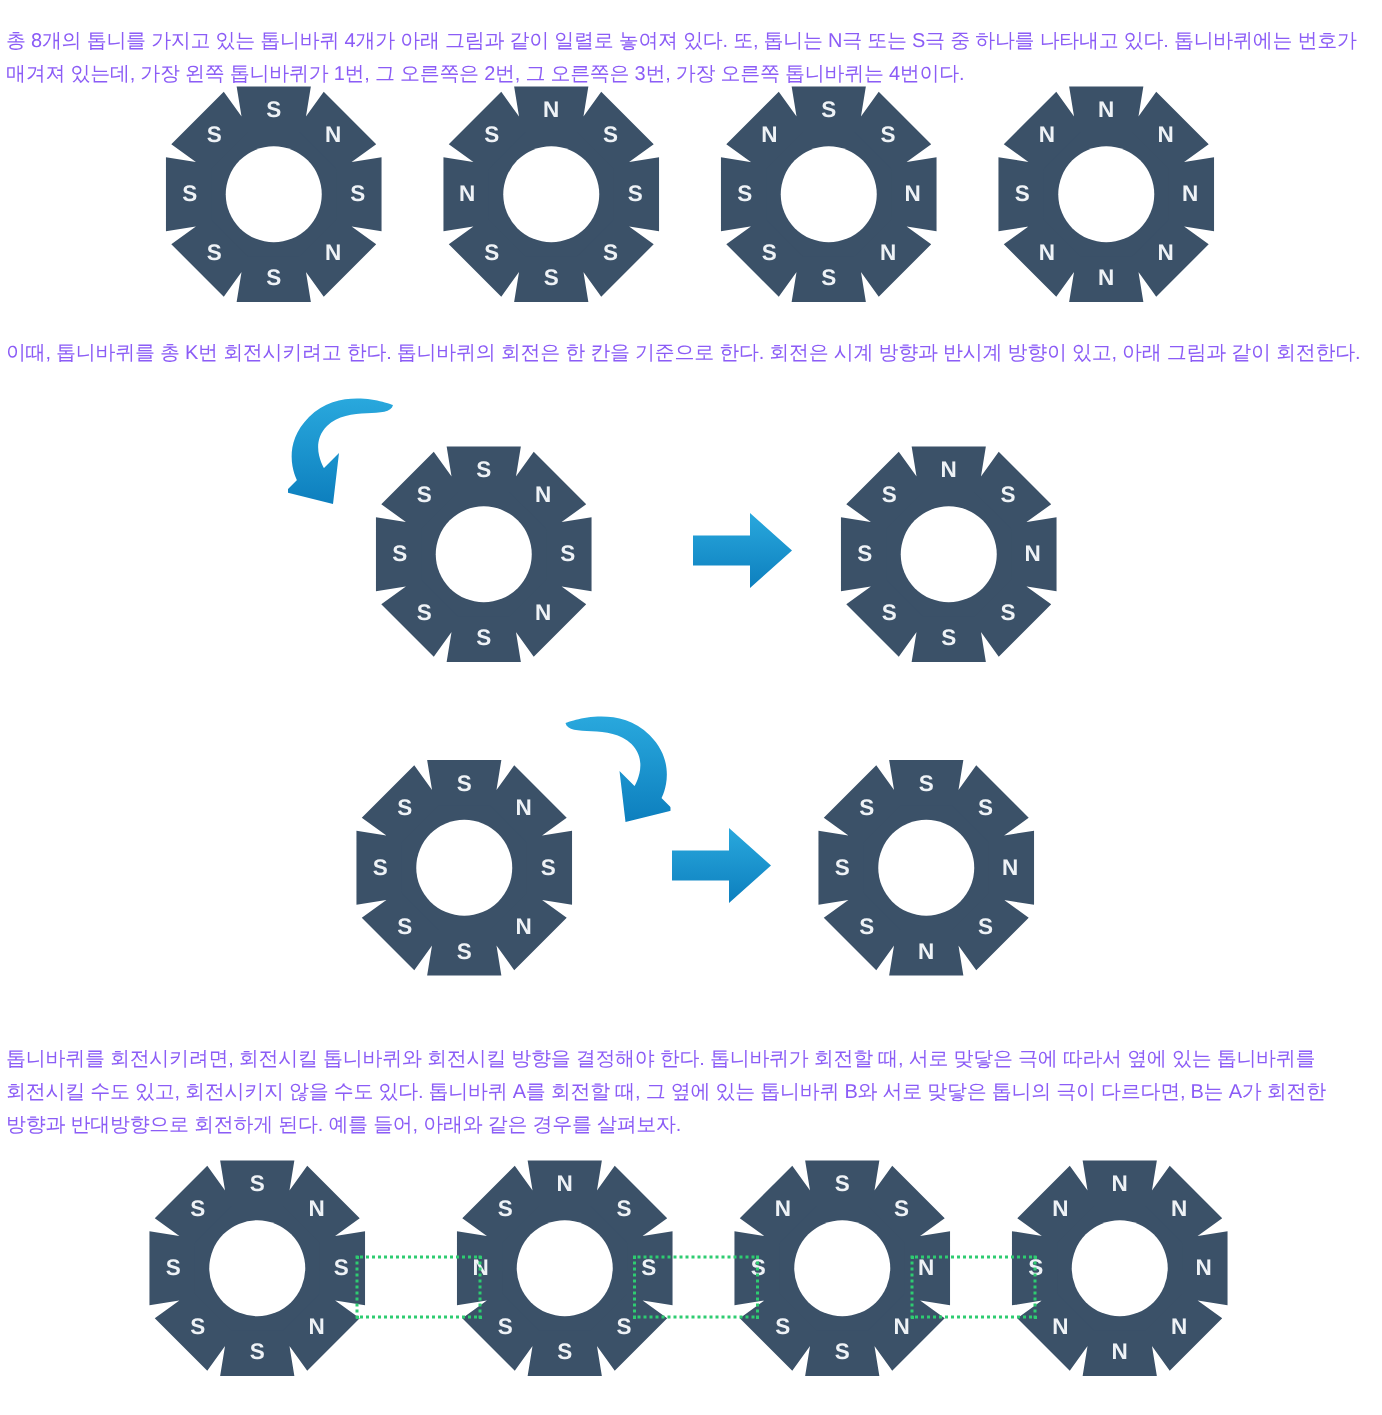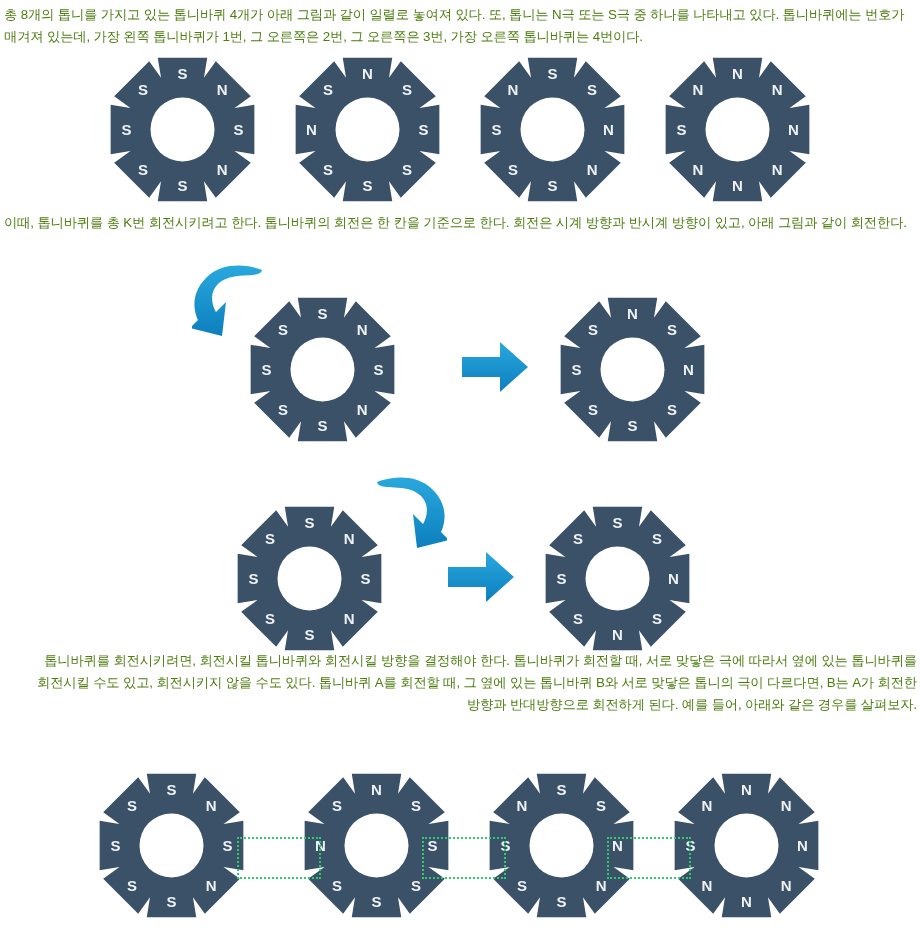--- a/index.html
+++ b/index.html
@@ -13,27 +13,28 @@
     position: relative;
     font-family: "Liberation Sans", sans-serif;
     overflow: hidden;
   }
   .para {
     position: absolute;
     left: 4px;
     width: 913px;
     font-size: 13.3px;
     line-height: 22px;
-    color: #4d7c0f;
+    color: #8b5cf6;
     letter-spacing: -0.15px;
     word-break: keep-all;
+    margin-top: 12px;
   }
   #para-1 { top: 4px; }
   #para-2 { top: 212px; }
-  #para-3 { top: 650px; text-align: right; }
+  #para-3 { top: 683px; }
 
   .fig { position: absolute; }
 
   .gear-wrap { position: absolute; }
   .gear-wrap svg { display: block; overflow: visible; }
 
   .gear-body { fill: #3b5168; }
   .gear-hole { fill: #ffffff; }
   .pole-label {
     fill: #eef2f6;

